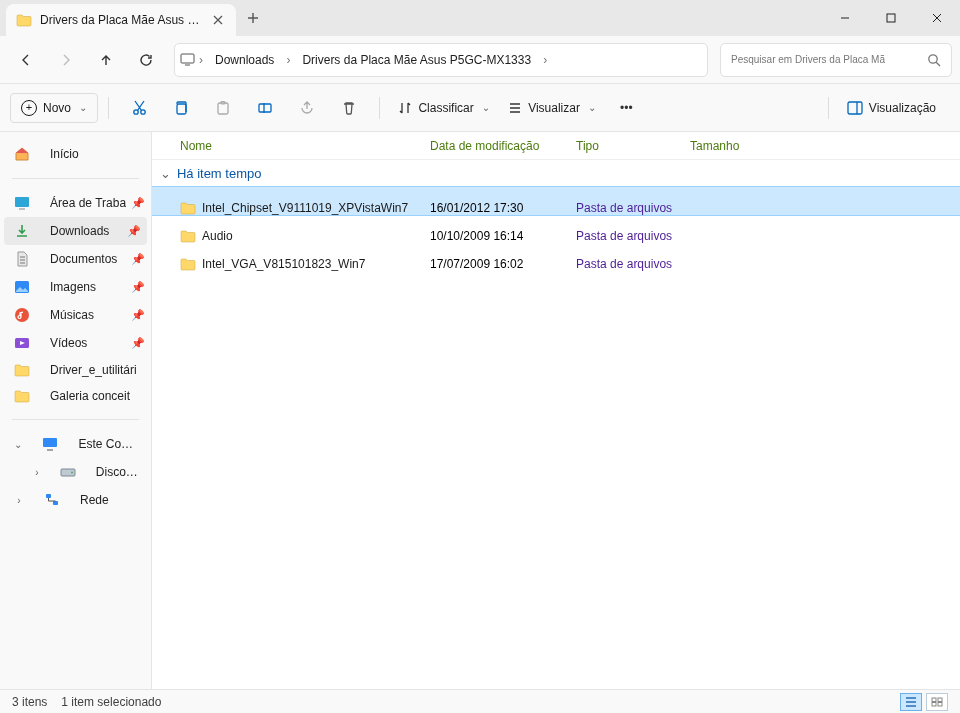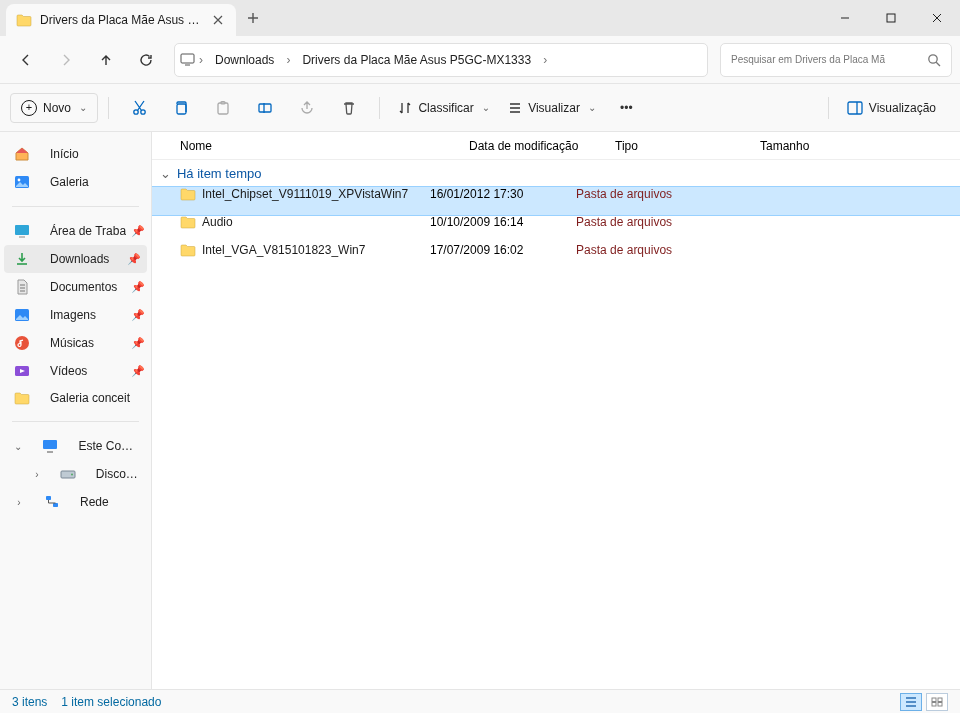--- a/index.html
+++ b/index.html
@@ -43,38 +43,38 @@
   .nav-item { display:flex; align-items:center; gap:20px; padding: 6px 10px 6px 14px; font-size:12px; color:#222; white-space:nowrap; overflow:hidden; position:relative; }
   .nav-item.indent2 { padding-left: 34px; }
   .nav-item.active { background:#eaeaea; border-radius:4px; margin:0 4px; padding-left:10px; }
   .nav-item .pin { position:absolute; right:6px; color:#888; font-size:11px; }
   .nav-item .exp { width:10px; color:#666; font-size:10px; display:inline-flex; justify-content:center; }
   .nav-sep { height:1px; background:#e3e3e3; margin:10px 12px; }
   .nav-ic { width:16px; height:16px; flex-shrink:0; }
   .nav-label { overflow:hidden; text-overflow:ellipsis; }
   
   .content { flex:1; display:flex; flex-direction:column; }
-  .col-headers { display:flex; align-items:center; height:28px; border-bottom:1px solid #eee; font-size:12px; color:#000000; padding-left: 20px; }
+  .col-headers { display:flex; align-items:center; height:28px; border-bottom:1px solid #eee; font-size:12px; color:#4d7c0f; padding-left: 20px; }
   .col-headers .col { padding: 0 8px; }
   .col.name { flex: 0 0 250px; }
-  .col.date { flex: 0 0 146px; margin-left: 39px; }
+  .col.date { flex: 0 0 146px; }
   .col.type { flex: 0 0 114px; }
-  .col.size { flex: 0 0 90px; margin-left: 31px; }
+  .col.size { flex: 0 0 90px; }
   .group-header { display:flex; align-items:center; gap:6px; padding: 6px 10px 6px 8px; color:#0b57a4; font-size:13px; }
   .group-header .chev-ic { color:#666; }
   .rows { }
-  .row { display:flex; align-items:flex-start; height:28px; padding-left: 20px; font-size:12px; }
+  .row { display:flex; align-items:flex-end; height:28px; padding-left: 20px; font-size:12px; }
   .row.selected { background:#cce8ff; outline:1px solid #99d1ff; }
   .row .cell { padding: 0 8px; white-space:nowrap; overflow:hidden; text-overflow:ellipsis; }
   .row .name { flex:0 0 250px; display:flex; align-items:center; gap:6px; }
   .row .date { flex:0 0 146px; color:#000000; }
-  .row .type { flex:0 0 160px; color:#7f1d1d; }
+  .row .type { flex:0 0 160px; color:#4c1d95; }
   .row .size { flex:0 0 90px; color:#666; }
   
-  .status { height:24px; background:#f9f9f9; border-top:1px solid #e5e5e5; display:flex; align-items:center; padding:0 12px; font-size:12px; color:#0369a1; gap:14px; }
+  .status { height:24px; background:#f9f9f9; border-top:1px solid #e5e5e5; display:flex; align-items:center; padding:0 12px; font-size:12px; color:#404040; gap:14px; }
   .status .spacer { flex:1; }
   .view-toggle { display:flex; gap:4px; }
   .vt-btn { width:22px; height:18px; border:1px solid #bcd; display:flex; align-items:center; justify-content:center; background:#fff; }
   .vt-btn.active { background:#cce8ff; border-color:#6cb0e8; }
   
   .folder-svg { width:16px; height:14px; }
 </style>
 </head>
 <body>
 
@@ -231,28 +231,20 @@
 
 <div class="main">
   <div class="sidebar">
     <div class="nav-item">
       <svg class="nav-ic" viewBox="0 0 16 16">
           <path d="M2 7l6-5 6 5v7H2z" fill="#ffb357" stroke="#cc8b3b"></path>
           <path d="M2 7l6-5 6 5" fill="#e65858"></path>
         </svg>
       <span class="nav-label">Início</span>
     </div>
-    <div class="nav-item">
-      <svg class="nav-ic" viewBox="0 0 16 16">
-          <rect x="1" y="2" width="14" height="12" rx="1.5" fill="#2f8af5"></rect>
-          <circle cx="5" cy="6" r="1.4" fill="#fff"></circle>
-          <path d="M2 12l4-4 3 3 2-2 3 3v1H2z" fill="#9ed0ff"></path>
-        </svg>
-      <span class="nav-label">Galeria</span>
-    </div>
     <div class="nav-sep"></div>
     <div class="nav-item">
       <svg class="nav-ic" viewBox="0 0 16 16">
           <rect x="1" y="2" width="14" height="10" rx="1" fill="#2fa6d8"></rect>
           <path d="M5 14h6" stroke="#888"></path>
         </svg>
       <span class="nav-label">Área de Traba</span>
       <span class="pin">📌</span>
     </div>
     <div class="nav-item active">
@@ -287,20 +279,26 @@
       <span class="nav-label">Músicas</span>
       <span class="pin">📌</span>
     </div>
     <div class="nav-item">
       <svg class="nav-ic" viewBox="0 0 16 16">
           <rect x="1" y="3" width="14" height="10" rx="1.5" fill="#8c4fd8"></rect>
           <path d="M6 6l5 2-5 2z" fill="#fff"></path>
         </svg>
       <span class="nav-label">Vídeos</span>
       <span class="pin">📌</span>
+    </div>
+    <div class="nav-item">
+      <svg class="nav-ic folder-svg" viewBox="0 0 16 14">
+          <path d="M1 3a1 1 0 011-1h4l1.5 1.5H14a1 1 0 011 1V12a1 1 0 01-1 1H2a1 1 0 01-1-1V3z" fill="#ffd869" stroke="#caa43b" stroke-width="0.5"></path>
+        </svg>
+      <span class="nav-label">Driver_e_utilitári</span>
     </div>
     <div class="nav-item">
       <svg class="nav-ic folder-svg" viewBox="0 0 16 14">
           <path d="M1 3a1 1 0 011-1h4l1.5 1.5H14a1 1 0 011 1V12a1 1 0 01-1 1H2a1 1 0 01-1-1V3z" fill="#ffd869" stroke="#caa43b" stroke-width="0.5"></path>
         </svg>
       <span class="nav-label">Galeria conceit</span>
     </div>
     <div class="nav-sep"></div>
     <div class="nav-item">
       <span class="exp">⌄</span>

